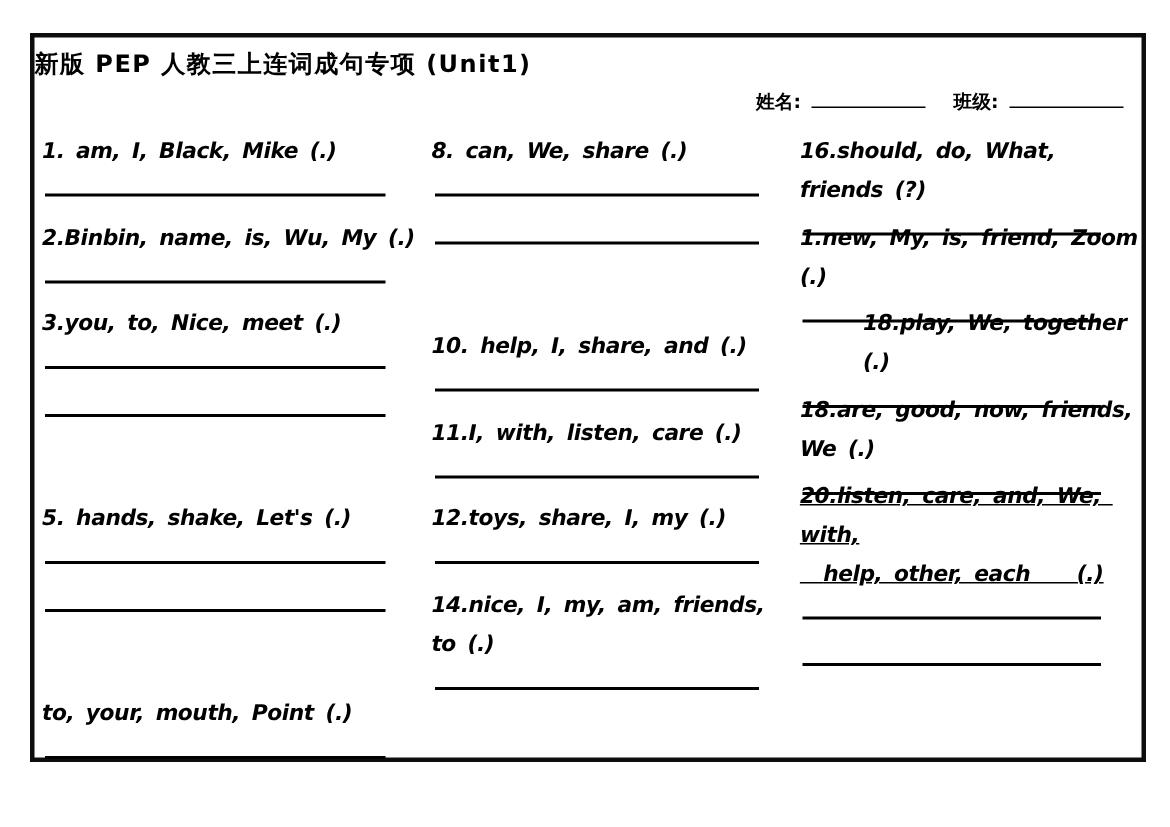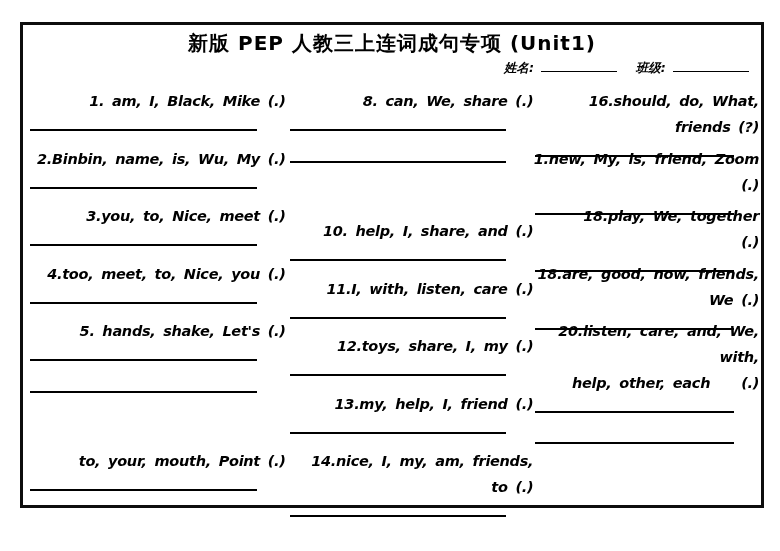--- a/index.html
+++ b/index.html
@@ -23,58 +23,57 @@
     left: 20px;
     top: 22px;
     width: 744px;
     height: 486px;
     border: 3px solid #0d0d0d;
     box-sizing: border-box;
     background: #ffffff;
   }
   .title {
     margin-top: 4px;
-    text-align: center;
-    font-size: 20px;
+    text-align: left;
+    font-size: 16px;
     font-weight: bold;
     letter-spacing: 1px;
     line-height: 28px;
     font-family: "DejaVu Sans", sans-serif;
     white-space: nowrap;
   }
   .name-row {
     margin-top: 2px;
     text-align: right;
     padding-right: 12px;
     font-size: 12.5px;
     font-weight: bold;
     line-height: 18px;
-    font-style: italic;
   }
   .name-row .blank {
     display: inline-block;
     width: 76px;
     height: 12px;
     border-bottom: 1.6px solid #000;
     margin-left: 3px;
   }
   .name-row .blank + .label {
     margin-left: 14px;
   }
   .cols {
     display: flex;
     margin-top: 11px;
     padding: 0 2px 0 3px;
   }
-  .col { box-sizing: border-box; text-align: right; }
+  .col { box-sizing: border-box; }
   .col1 { width: 261px; padding-left: 2px; }
   .col2 { width: 249px; padding-left: 2px; }
   .col3 { width: 227px; padding-left: 0; }
   .item { height: 57.5px; box-sizing: border-box; }
-  .item.tall { height: 115px; }
+  .item.tall { height: 115px; text-decoration: underline; }
   .item-text {
     font-size: 14.5px;
     font-style: italic;
     font-weight: bold;
     line-height: 26px;
     letter-spacing: -0.3px;
     word-spacing: 3px;
     white-space: pre-wrap;
     font-family: "DejaVu Sans", sans-serif;
   }
@@ -108,21 +107,20 @@
           </div>
           <div class="item">
             <div class="item-text">2.Binbin, name, is, Wu, My (.)</div>
             <div class="answer-line"></div>
           </div>
           <div class="item">
             <div class="item-text">3.you, to, Nice, meet (.)</div>
             <div class="answer-line"></div>
           </div>
           <div class="item">
-            <div class="item-text">4.too, meet, to, Nice, you (.)</div>
             <div class="answer-line"></div>
           </div>
           <div class="item">
             <div class="item-text">5. hands, shake, Let's (.)</div>
             <div class="answer-line"></div>
           </div>
           <div class="item">
             <div class="answer-line"></div>
           </div>
           <div class="item">
@@ -141,24 +139,20 @@
           <div class="item">
             <div class="item-text">10. help, I, share, and (.)</div>
             <div class="answer-line"></div>
           </div>
           <div class="item">
             <div class="item-text">11.I, with, listen, care (.)</div>
             <div class="answer-line"></div>
           </div>
           <div class="item">
             <div class="item-text">12.toys, share, I, my (.)</div>
-            <div class="answer-line"></div>
-          </div>
-          <div class="item">
-            <div class="item-text">13.my, help, I, friend (.)</div>
             <div class="answer-line"></div>
           </div>
           <div class="item">
             <div class="item-text">14.nice, I, my, am, friends, to (.)</div>
             <div class="answer-line"></div>
           </div>
         </div>
         <div class="col col3">
           <div class="item">
             <div class="item-text">16.should, do, What, friends (?)</div>

